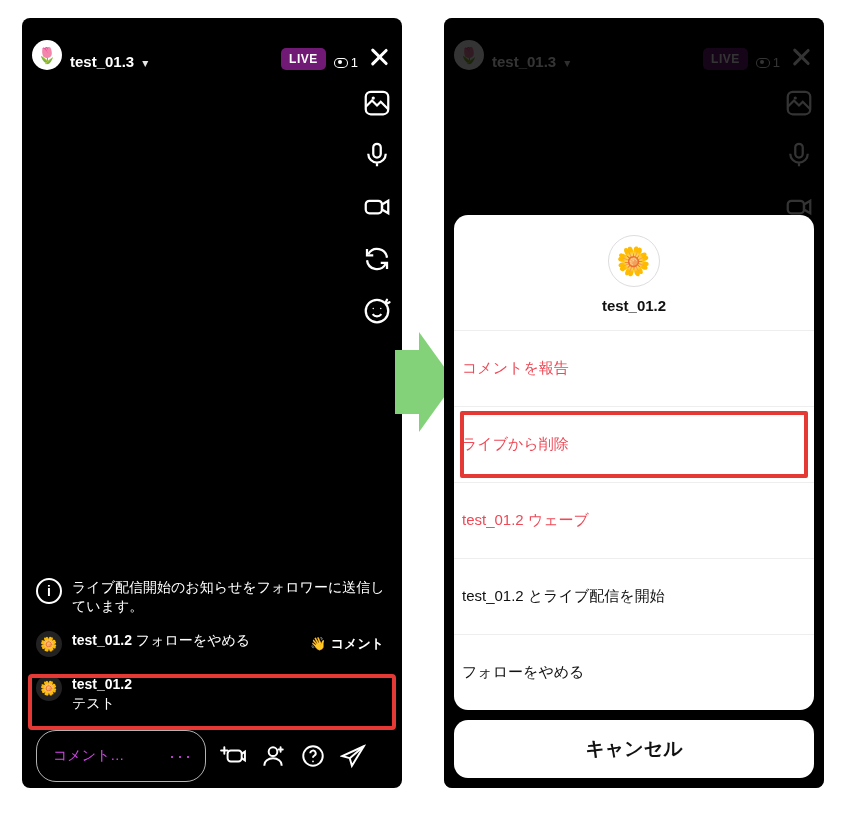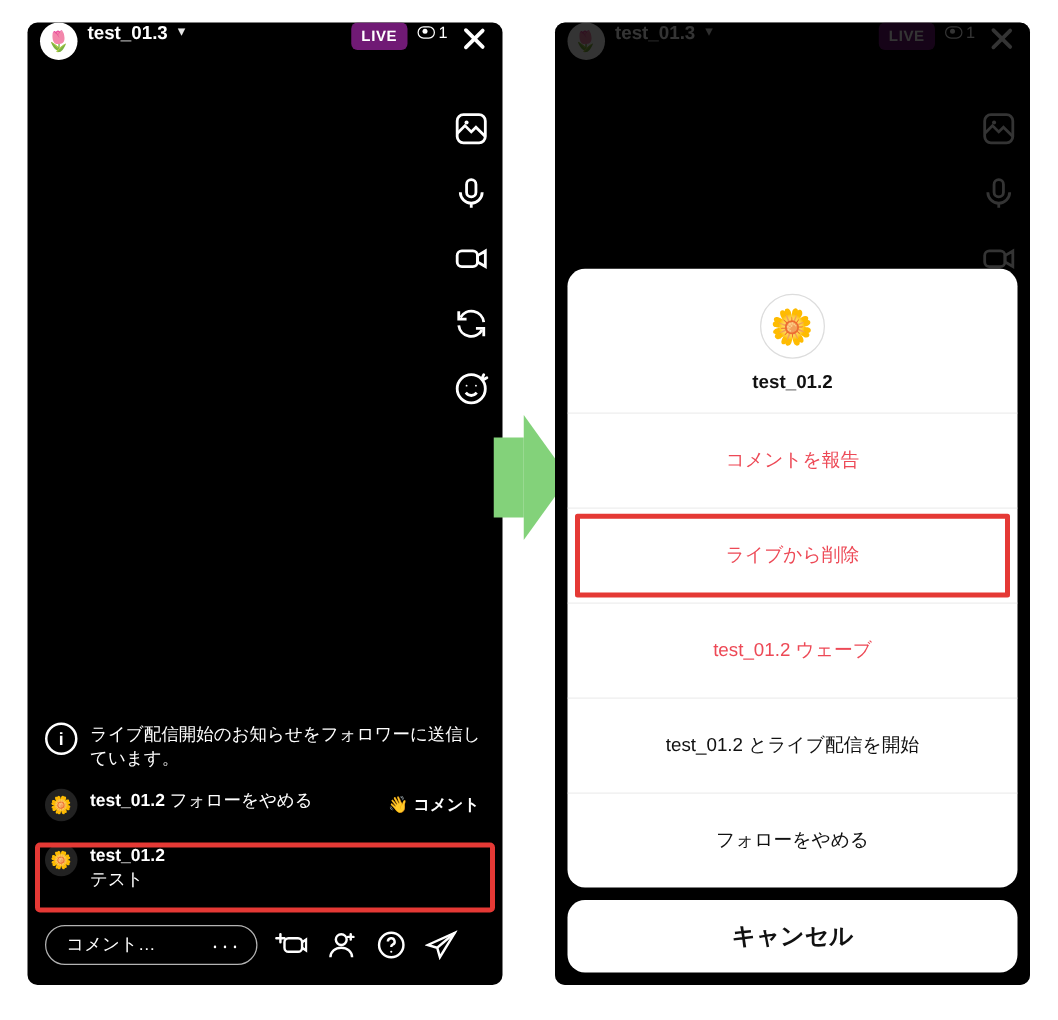--- a/index.html
+++ b/index.html
@@ -20,21 +20,21 @@
     background: #000;
     color: #fff;
   }
   .phone.left  { left: 22px;  top: 18px; }
   .phone.right { left: 444px; top: 18px; }
 
   
   .hdr {
     position: absolute; left: 0; right: 0; top: 0;
     height: 52px;
-    display: flex; align-items: flex-start;
+    display: flex; align-items: flex-end;
     padding: 0 10px;
     gap: 8px;
     color: #fff;
   }
   .avatar {
     width: 30px; height: 30px; border-radius: 50%;
     background: #fff;
     display: flex; align-items: center; justify-content: center;
     font-size: 16px;
   }
@@ -118,26 +118,26 @@
 
   
   .bbar {
     position: absolute; left: 0; right: 0; bottom: 0;
     height: 58px;
     display: flex; align-items: center; gap: 14px;
     padding: 0 14px 6px 14px;
   }
   .comment-pill {
     flex: 0 0 170px;
-    height: 32px;
+    height: 52px;
     border: 1.5px solid rgba(255,255,255,.7);
     border-radius: 20px;
     display: flex; align-items: center; justify-content: space-between;
     padding: 0 12px 0 16px;
-    color: #ffffff; font-size: 14px; text-align: center;
+    color: #d946ef; font-size: 14px; text-align: center;
   }
   .dots { letter-spacing: 2px; font-size: 18px; }
   .bicon { width: 26px; height: 26px; }
   .bicon svg { width: 100%; height: 100%; stroke: #fff; fill: none; stroke-width: 1.8; }
 
   
   .phone.right .dim {
     position: absolute; inset: 0;
     background: rgba(0,0,0,.55);
   }
@@ -164,21 +164,20 @@
     margin: 0 auto 10px auto;
     border: 1px solid #ddd;
     display: flex; align-items: center; justify-content: center;
     font-size: 28px;
   }
   .sheet .head .big-av::before { content: "🌼"; }
   .sheet .head .n1 { font-weight: 700; font-size: 15px; }
   .sheet .head .n2 { color: #8e8e8e; font-size: 13px; margin-top: 2px; }
   .sheet .opt {
     border-top: 1px solid #eee;
-    text-align: center;
     font-size: 15px;
     padding: 28px 8px;
     position: relative;
   }
   .sheet .opt.destructive { color: #ed4956; }
   .cancel-sheet {
     background: #fff; color: #111;
     border-radius: 14px;
     text-align: center;
     font-size: 19px; font-weight: 600;

